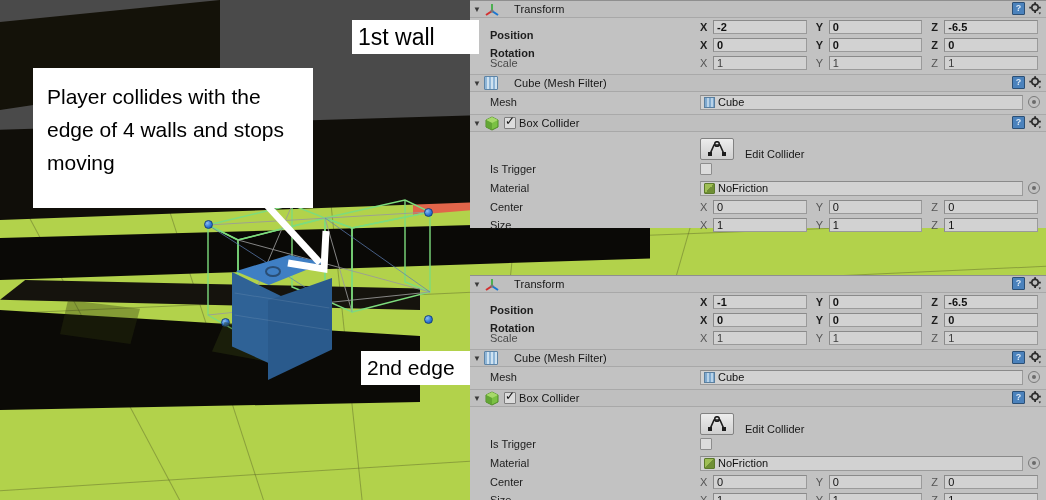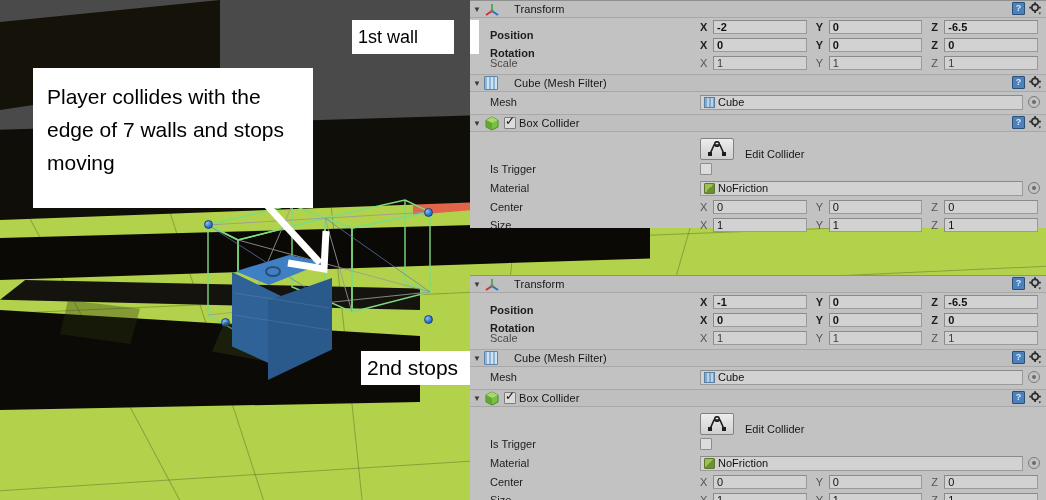--- a/index.html
+++ b/index.html
@@ -111,22 +111,22 @@
 
   
   .anno {
     position:absolute; background:#ffffff; color:#000;
     font-family:"Liberation Sans", sans-serif;
   }
   #annoMain {
     left:33px; top:68px; width:280px; height:140px;
     padding:12px 10px 0 14px; font-size:21px; line-height:33px;
   }
-  #anno1st { left:352px; top:20px; width:102px; height:34px;
-    font-size:18px; line-height:34px; padding-left:6px; }
+  #anno1st { left:352px; top:20px; width:126px; height:34px;
+    font-size:23px; line-height:34px; padding-left:6px; }
   #anno2nd { left:361px; top:351px; width:117px; height:34px;
     font-size:21px; line-height:34px; padding-left:6px; }
 
   
   .inspector {
     position:absolute; left:470px; width:576px;
     background:#c2c2c2;
     font-family:"Liberation Sans", sans-serif; font-size:11px; color:#000;
     border-top:1px solid #8f8f8f;
   }
@@ -301,22 +301,22 @@
     <div id="playerCircle"></div>
     <div class="player-band" style="left:234px;top:300px;width:96px;transform:rotate(9deg);"></div>
     <div class="player-band" style="left:234px;top:322px;width:96px;transform:rotate(9deg);"></div>
 
     <svg id="arrow" viewBox="0 0 110 110">
       <path d="M4 4 L72 78" stroke="#ffffff" stroke-width="7" fill="none" stroke-linecap="butt"></path>
       <path d="M78 46 L76 84 L40 78" stroke="#ffffff" stroke-width="7" fill="none" stroke-linecap="butt" stroke-linejoin="miter"></path>
     </svg>
 
     <div id="anno1st" class="anno">1st wall</div>
-    <div id="annoMain" class="anno">Player collides with the edge of 7 walls and stops moving</div>
-    <div id="anno2nd" class="anno">2nd stops</div>
+    <div id="annoMain" class="anno">Player collides with the edge of 4 walls and stops moving</div>
+    <div id="anno2nd" class="anno">2nd edge</div>
   </div>
 
   <div class="inspector" id="insp1">
 
     <div class="comp-header">
       <span class="foldout">▼</span>
       <span class="comp-icon tf-ico">
         <svg width="16" height="15" viewBox="0 0 16 15">
           <path d="M8 9 L8 2" stroke="#4caf50" stroke-width="2"></path>
           <path d="M8 9 L2 13" stroke="#d32f2f" stroke-width="2"></path>

